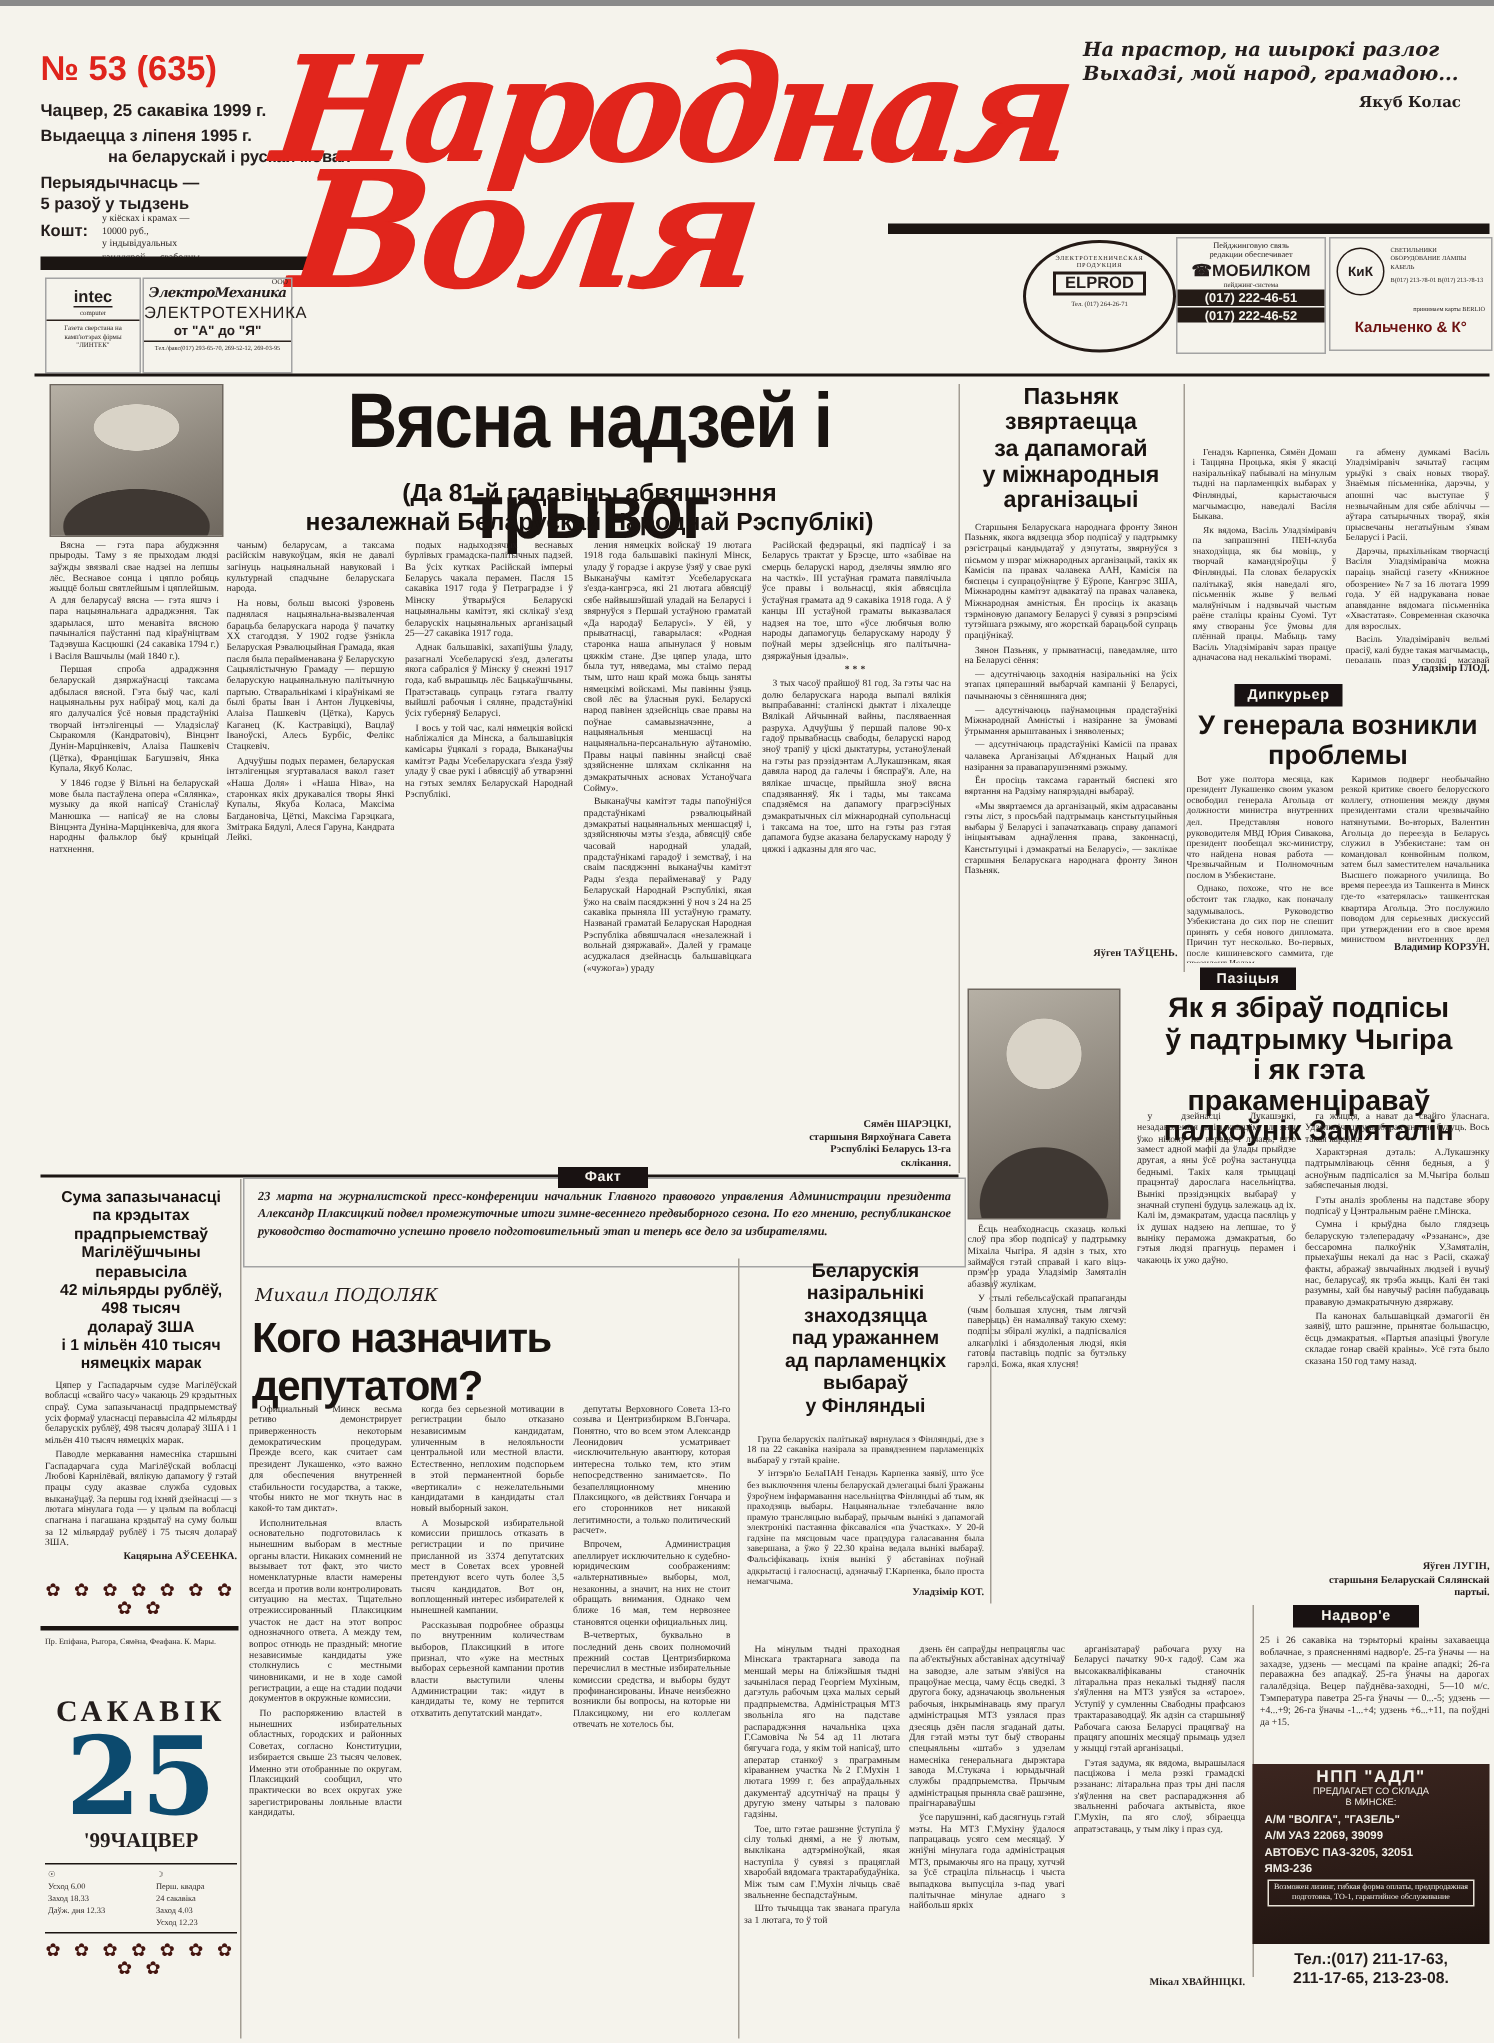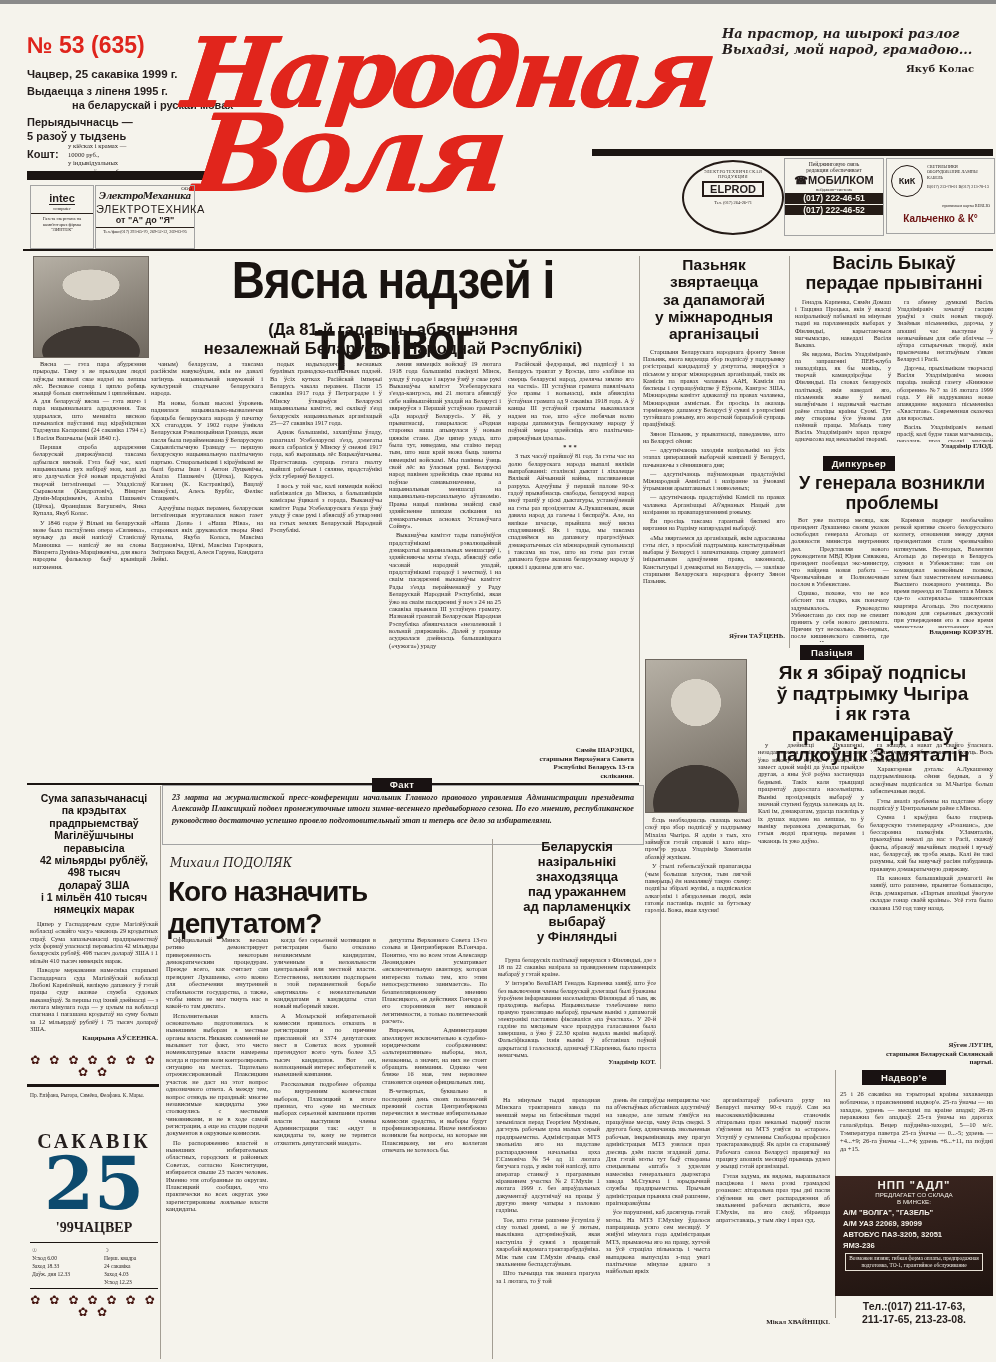--- a/index.html
+++ b/index.html
@@ -155,24 +155,20 @@
       <p>Старшыня Беларускага народнага фронту Зянон Пазьняк, якога вядзецца збор подпісаў у падтрымку рэгістрацыі кандыдатаў у дэпутаты, звярнуўся з пісьмом у шэраг міжнародных арганізацый, такіх як Камісія па правах чалавека ААН, Камісія па бяспецы і супрацоўніцтве ў Еўропе, Кангрэс ЗША, Міжнародны камітэт адвакатаў па правах чалавека, Міжнародная амністыя. Ён просіць іх аказаць тэрміновую дапамогу Беларусі ў сувязі з рэпрэсіямі тутэйшага рэжыму, яго жорсткай барацьбой супраць праціўнікаў.</p>
       <p>Зянон Пазьняк, у прыватнасці, паведамляе, што на Беларусі сёння:</p>
       <p>— адсутнічаюць заходнія назіральнікі на ўсіх этапах цяперашняй выбарчай кампаніі ў Беларусі, пачынаючы з сённяшняга дня;</p>
       <p>— адсутнічаюць паўнамоцныя прадстаўнікі Міжнароднай Амністыі і назіранне за ўмовамі ўтрымання арыштаваных і зняволеных;</p>
       <p>— адсутнічаюць прадстаўнікі Камісіі па правах чалавека Арганізацыі Аб'яднаных Нацый для назірання за правапарушэннямі рэжыму.</p>
       <p>Ён просіць таксама гарантый бяспекі яго вяртання на Радзіму напярэдадні выбараў.</p>
       <p>«Мы звяртаемся да арганізацый, якім адрасаваны гэты ліст, з просьбай падтрымаць канстытуцыйныя выбары ў Беларусі і запачаткаваць справу дапамогі ініцыятывам аднаўлення права, законнасці, Канстытуцыі і дэмакратыі на Беларусі», — заклікае старшыня Беларускага народнага фронту Зянон Пазьняк.</p>
     </div>
   <div class="byl" style="left:643px;top:628px;width:142px;">Яўген ТАЎЦЕНЬ.</div>
 
-  <div class="hl lines" style="left:795px;top:250px;width:198px;font-size:18px;line-height:1.1;">
-      <p>Васіль Быкаў</p>
-      <p>перадае прывітанні</p>
-    </div>
   <div class="col" style="left:795px;top:294px;width:96px;height:144px;font-size:6.2px;">
       <p>Генадзь Карпенка, Сямён Домаш і Таццяна Процька, якія ў якасці назіральнікаў пабывалі на мінулым тыдні на парламенцкіх выбарах у Фінляндыі, карыстаючыся магчымасцю, наведалі Васіля Быкава.</p>
       <p>Як вядома, Васіль Уладзіміравіч па запрашэнні ПЕН-клуба знаходзіцца, як бы мовіць, у творчай камандзіроўцы ў Фінляндыі. Па словах беларускіх палітыкаў, якія наведалі яго, пісьменнік жыве ў вельмі маляўнічым і надзвычай чыстым раёне сталіцы краіны Суомі. Тут яму створаны ўсе ўмовы для плённай працы. Мабыць таму Васіль Уладзіміравіч зараз працуе адначасова над некалькімі творамі.</p>
     </div>
   <div class="col" style="left:897px;top:294px;width:96px;height:144px;font-size:6.2px;">
       <p>га абмену думкамі Васіль Уладзіміравіч зачытаў гасцям урыўкі з сваіх новых твораў. Знаёмыя пісьменніка, дарэчы, у апошні час выступае ў незвычайным для сябе абліччы — аўтара сатырычных твораў, якія прысвечаны негатыўным з'явам Беларусі і Расіі.</p>
       <p>Дарэчы, прыхільнікам творчасці Васіля Уладзіміравіча можна параіць знайсці газету «Книжное обозрение» №7 за 16 лютага 1999 года. У ёй надрукавана новае апавяданне вядомага пісьменніка «Хвастатая». Современная сказочка для взрослых.</p>
       <p>Васіль Уладзіміравіч вельмі прасіў, калі будзе такая магчымасць, перадаць праз сродкі масавай інфармацыі прывітанне ўсім сваім сябрам на Беларусі. Ён упэўнены — няўхільна прыйдзе час, калі Беларусь вызваліцца ад дыктатуры.</p>
     </div>
   <div class="byl" style="left:897px;top:438px;width:96px;">Уладзімір ГЛОД.</div>

